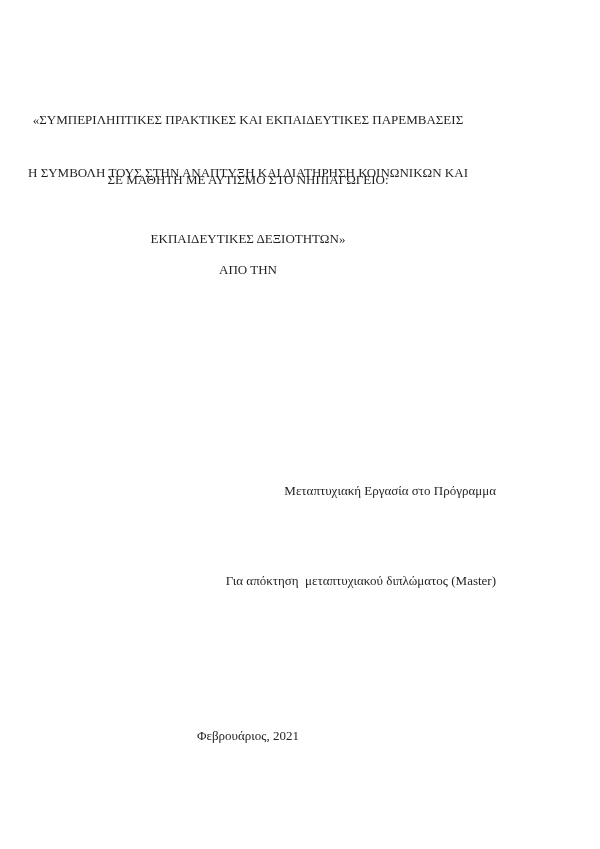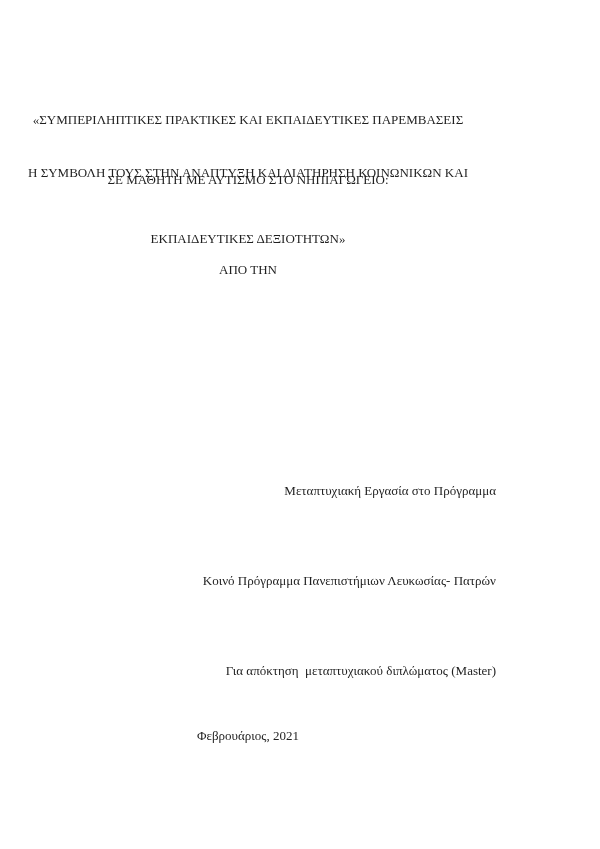--- a/index.html
+++ b/index.html
@@ -47,20 +47,19 @@
   <div class="block title-p2">
     <div>Η ΣΥΜΒΟΛΗ ΤΟΥΣ ΣΤΗΝ ΑΝΑΠΤΥΞΗ ΚΑΙ ΔΙΑΤΗΡΗΣΗ ΚΟΙΝΩΝΙΚΩΝ ΚΑΙ</div>
     <div>ΕΚΠΑΙΔΕΥΤΙΚΕΣ ΔΕΞΙΟΤΗΤΩΝ»</div>
   </div>
 
   <div class="block byline">ΑΠΟ ΤΗΝ</div>
 
 
   <div class="block program">
     <div>Μεταπτυχιακή Εργασία στο Πρόγραμμα</div>
-    <div>Κοινό Πρόγραμμα Πανεπιστήμιων Λευκωσίας- Πατρών</div>
     <div>Για απόκτηση  μεταπτυχιακού διπλώματος (Master)</div>
   </div>
 
 
   <div class="block date">Φεβρουάριος, 2021</div>
 
 </div>
 
 </body></html>

